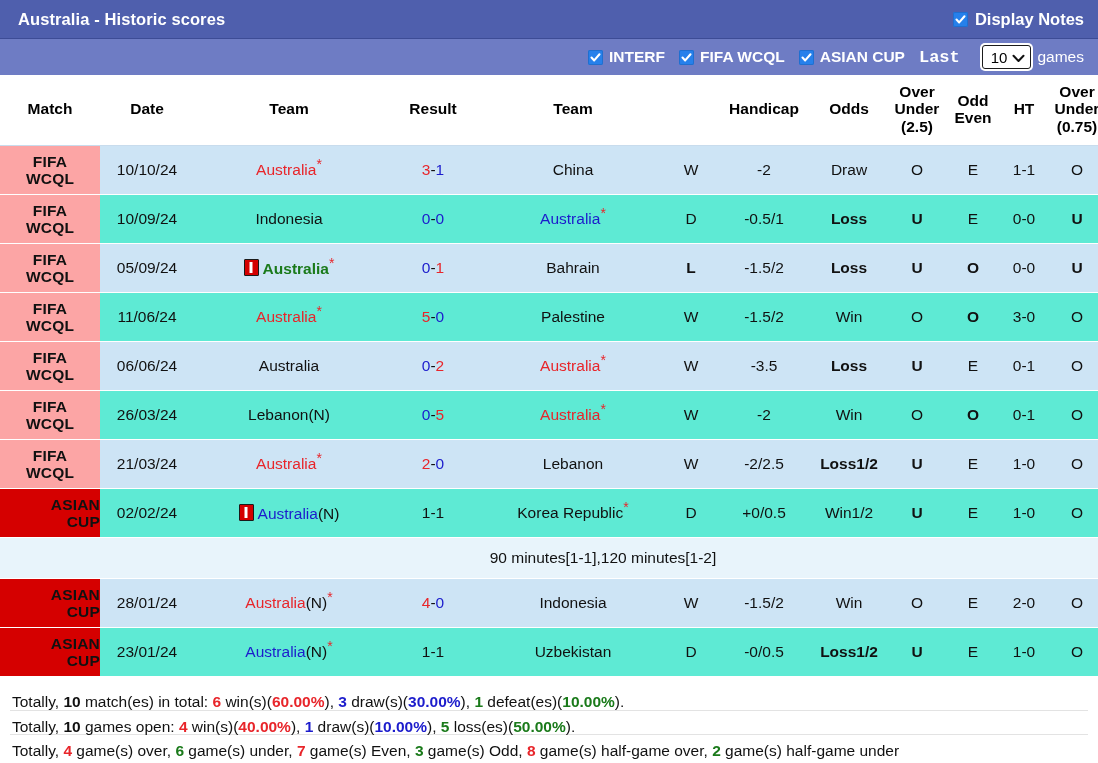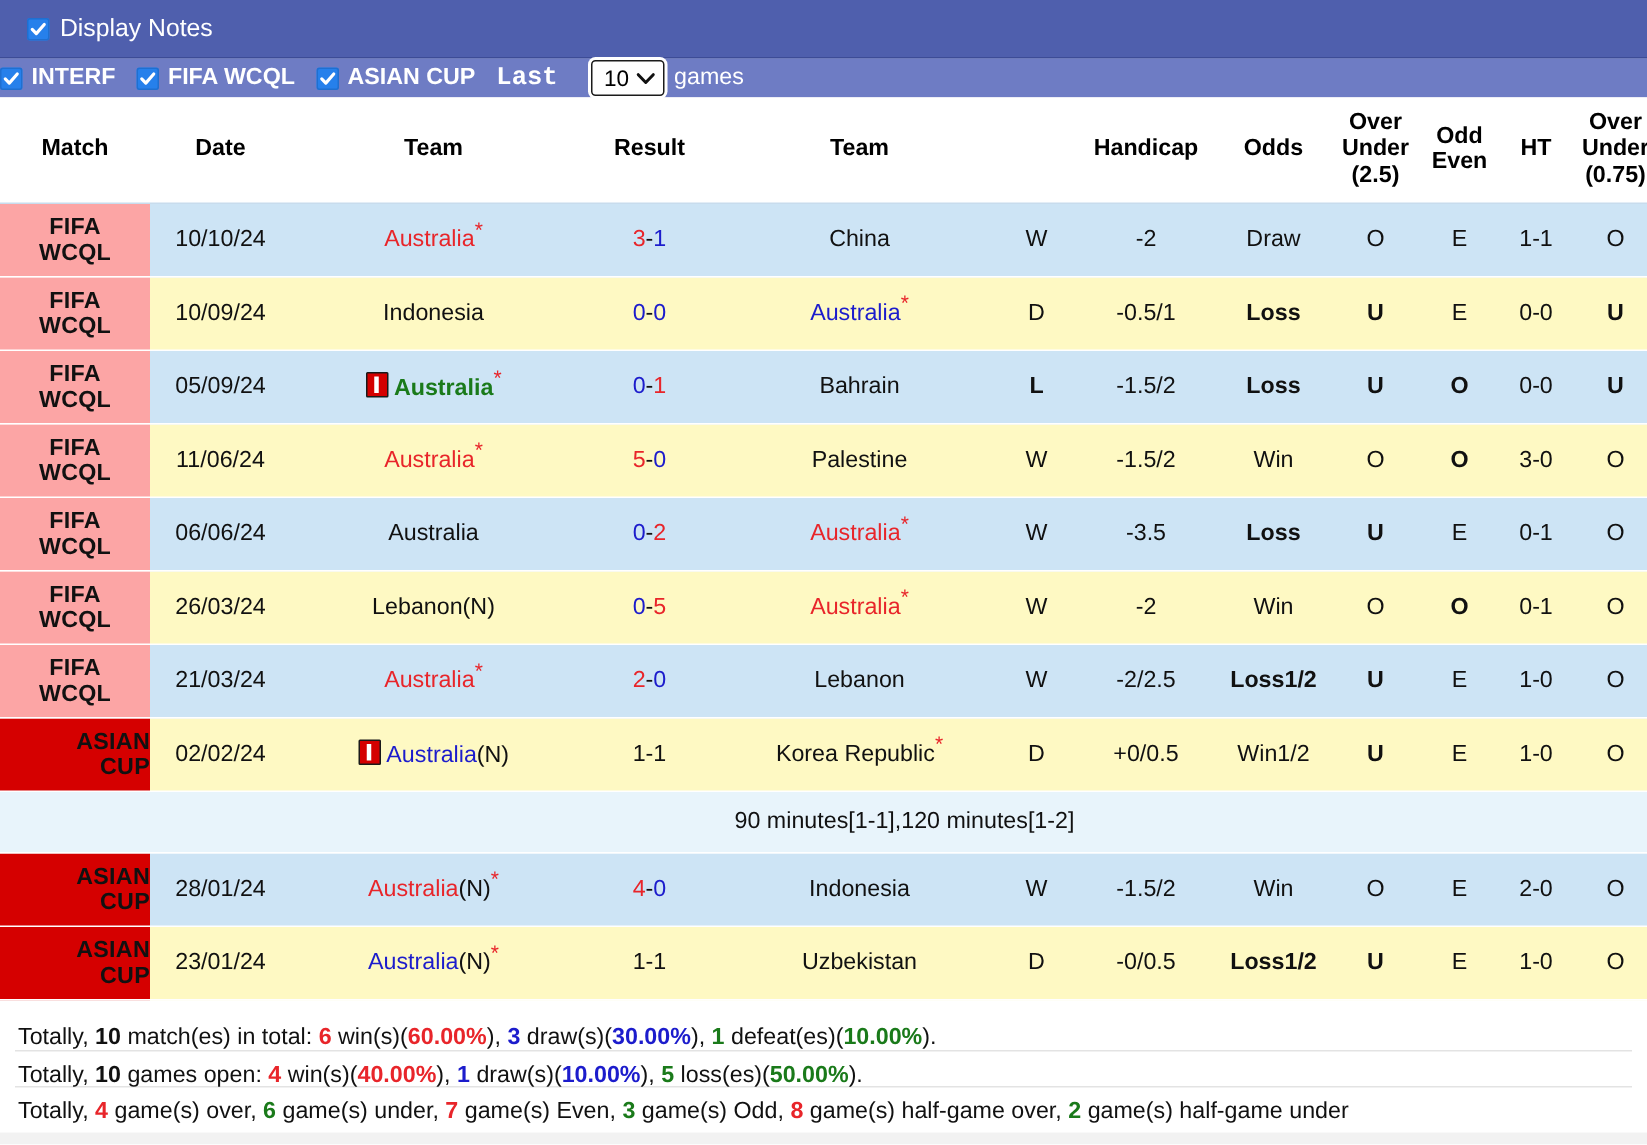--- a/index.html
+++ b/index.html
@@ -16,27 +16,27 @@
     height:39px;background:#4f5fad;
     display:flex;align-items:center;justify-content:space-between;
     padding:0 14px 0 18px;box-sizing:border-box;
     border-bottom:1px solid #3d4c96;
   }
   .titlebar .title{
     color:#ffffff;font-size:16.5px;font-weight:bold;letter-spacing:.1px;
   }
   .titlebar .notes{
     display:flex;align-items:center;gap:7px;
-    color:#ffffff;font-size:16.5px;font-weight:normal;
+    color:#ffffff;font-size:16.5px;font-weight:bold;
   }
 
   
   .filterbar{
-    height:26px;background:#6e7cc4;
-    display:flex;align-items:center;justify-content:flex-start;
+    height:36px;background:#6e7cc4;
+    display:flex;align-items:center;justify-content:flex-end;
     padding:0 14px 0 0;box-sizing:border-box;
     gap:0px;
   }
   .filteritem{
     display:flex;align-items:center;gap:6px;
     color:#ffffff;font-size:15.5px;font-weight:bold;
     margin-right:14px;white-space:nowrap;
   }
   .filterbar .lastlbl{color:#fff;font-size:17px;font-weight:bold;margin-right:22px;font-family:Liberation Mono, monospace;}
   .filterbar .gameslbl{color:#fff;font-size:15.5px;font-weight:normal;margin-left:6px;}
@@ -70,21 +70,21 @@
     padding:8px 2px 10px 2px;line-height:1.12;
     border-bottom:1px solid #c8dced;
     vertical-align:middle;text-align:center;
   }
   table.scores td{
     font-size:15.5px;color:#111;
     padding:0;height:48px;vertical-align:middle;text-align:center;
     border-bottom:1px solid #ffffff;
   }
   tr.r-odd td{background:#cde4f5;}
-  tr.r-even td{background:#fef9c3;}
+  tr.r-even td{background:#5eead4;}
   tr.noterow td{background:#e8f4fb;height:40px;}
 
   
   td.league{
     padding:0;width:100px;
     color:#ffffff;font-weight:bold;font-size:15px;line-height:1.1;
     letter-spacing:.2px;
     border-bottom:1px solid #ffffff;
   }
   td.league.wcql{background:#fca5a5;}
@@ -138,20 +138,21 @@
   }
   .fline:last-child{border-bottom:none;}
   .fline b{font-weight:bold;}
 </style>
 </head>
 <body>
 
 <div class="page">
 
   <div class="titlebar">
+    <div class="title">Australia - Historic scores</div>
     <div class="notes">
       <span class="cbx">
         <svg width="11" height="11" viewBox="0 0 11 11" aria-hidden="true">
             <path d="M1.5 5.6 L4.2 8.4 L9.5 2.3" stroke="#ffffff" stroke-width="2.1" fill="none" stroke-linecap="round" stroke-linejoin="round"></path>
           </svg>
       </span>
       <span>Display Notes</span>
     </div>
   </div>
 

